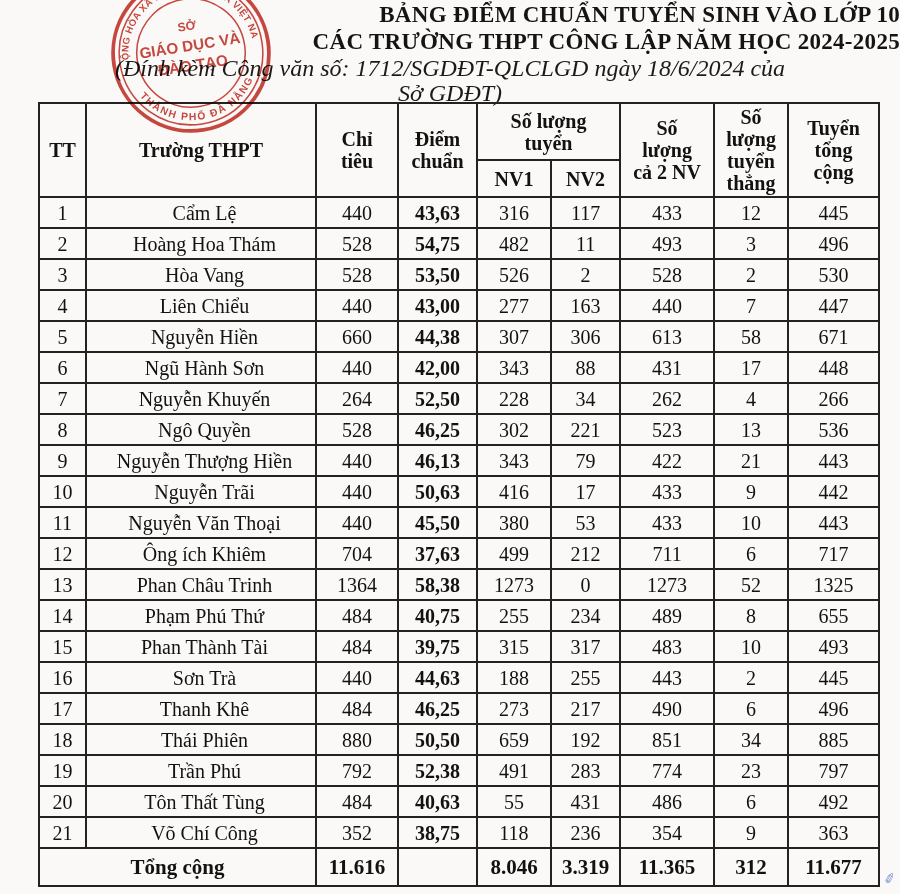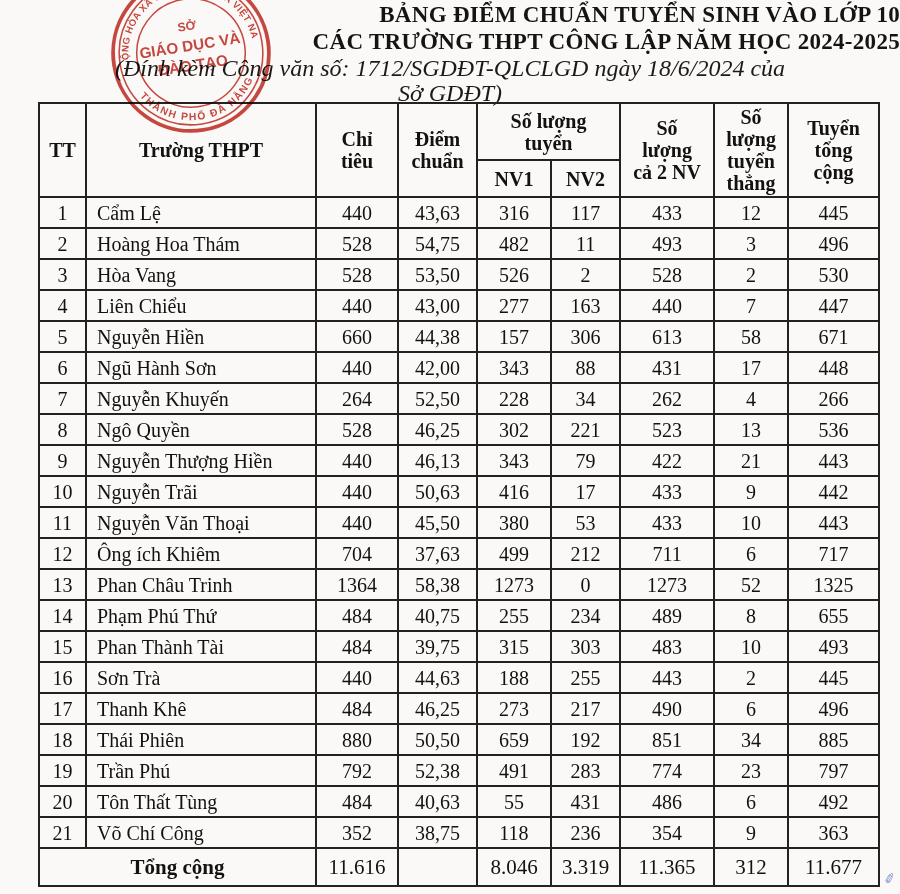--- a/index.html
+++ b/index.html
@@ -69,22 +69,22 @@
     padding: 0 3px;
     overflow: hidden;
   }
   .score-table thead th {
     font-weight: bold;
     white-space: pre-line;
     line-height: 22px;
     padding: 2px 2px;
   }
   .score-table tbody td { height: 31px; line-height: 22px; }
-  .score-table td.school { text-align: left; padding-left: 10px; }
-  .score-table td.bold, .score-table .tfoot-val { font-weight: normal; margin-top: 32px; }
+  .score-table td.school { text-align: center; padding-left: 10px; }
+  .score-table td.bold, .score-table .tfoot-val { font-weight: bold; margin-top: 32px; }
   .score-table tfoot td { height: 38px; font-weight: bold; font-size: 21px; }
   
   .pen-cursor {
     position: absolute;
     right: 4px;
     bottom: 8px;
     font-size: 14px;
     color: #7d8fd2;
     transform: rotate(-105deg);
     z-index: 4;
@@ -204,21 +204,21 @@
           <td>163</td>
           <td>440</td>
           <td>7</td>
           <td>447</td>
         </tr>
         <tr>
           <td>5</td>
           <td class="school">Nguyễn Hiền</td>
           <td>660</td>
           <td class="bold">44,38</td>
-          <td>157</td>
+          <td>307</td>
           <td>306</td>
           <td>613</td>
           <td>58</td>
           <td>671</td>
         </tr>
         <tr>
           <td>6</td>
           <td class="school">Ngũ Hành Sơn</td>
           <td>440</td>
           <td class="bold">42,00</td>
@@ -315,21 +315,21 @@
           <td>489</td>
           <td>8</td>
           <td>655</td>
         </tr>
         <tr>
           <td>15</td>
           <td class="school">Phan Thành Tài</td>
           <td>484</td>
           <td class="bold">39,75</td>
           <td>315</td>
-          <td>303</td>
+          <td>317</td>
           <td>483</td>
           <td>10</td>
           <td>493</td>
         </tr>
         <tr>
           <td>16</td>
           <td class="school">Sơn Trà</td>
           <td>440</td>
           <td class="bold">44,63</td>
           <td>188</td>

